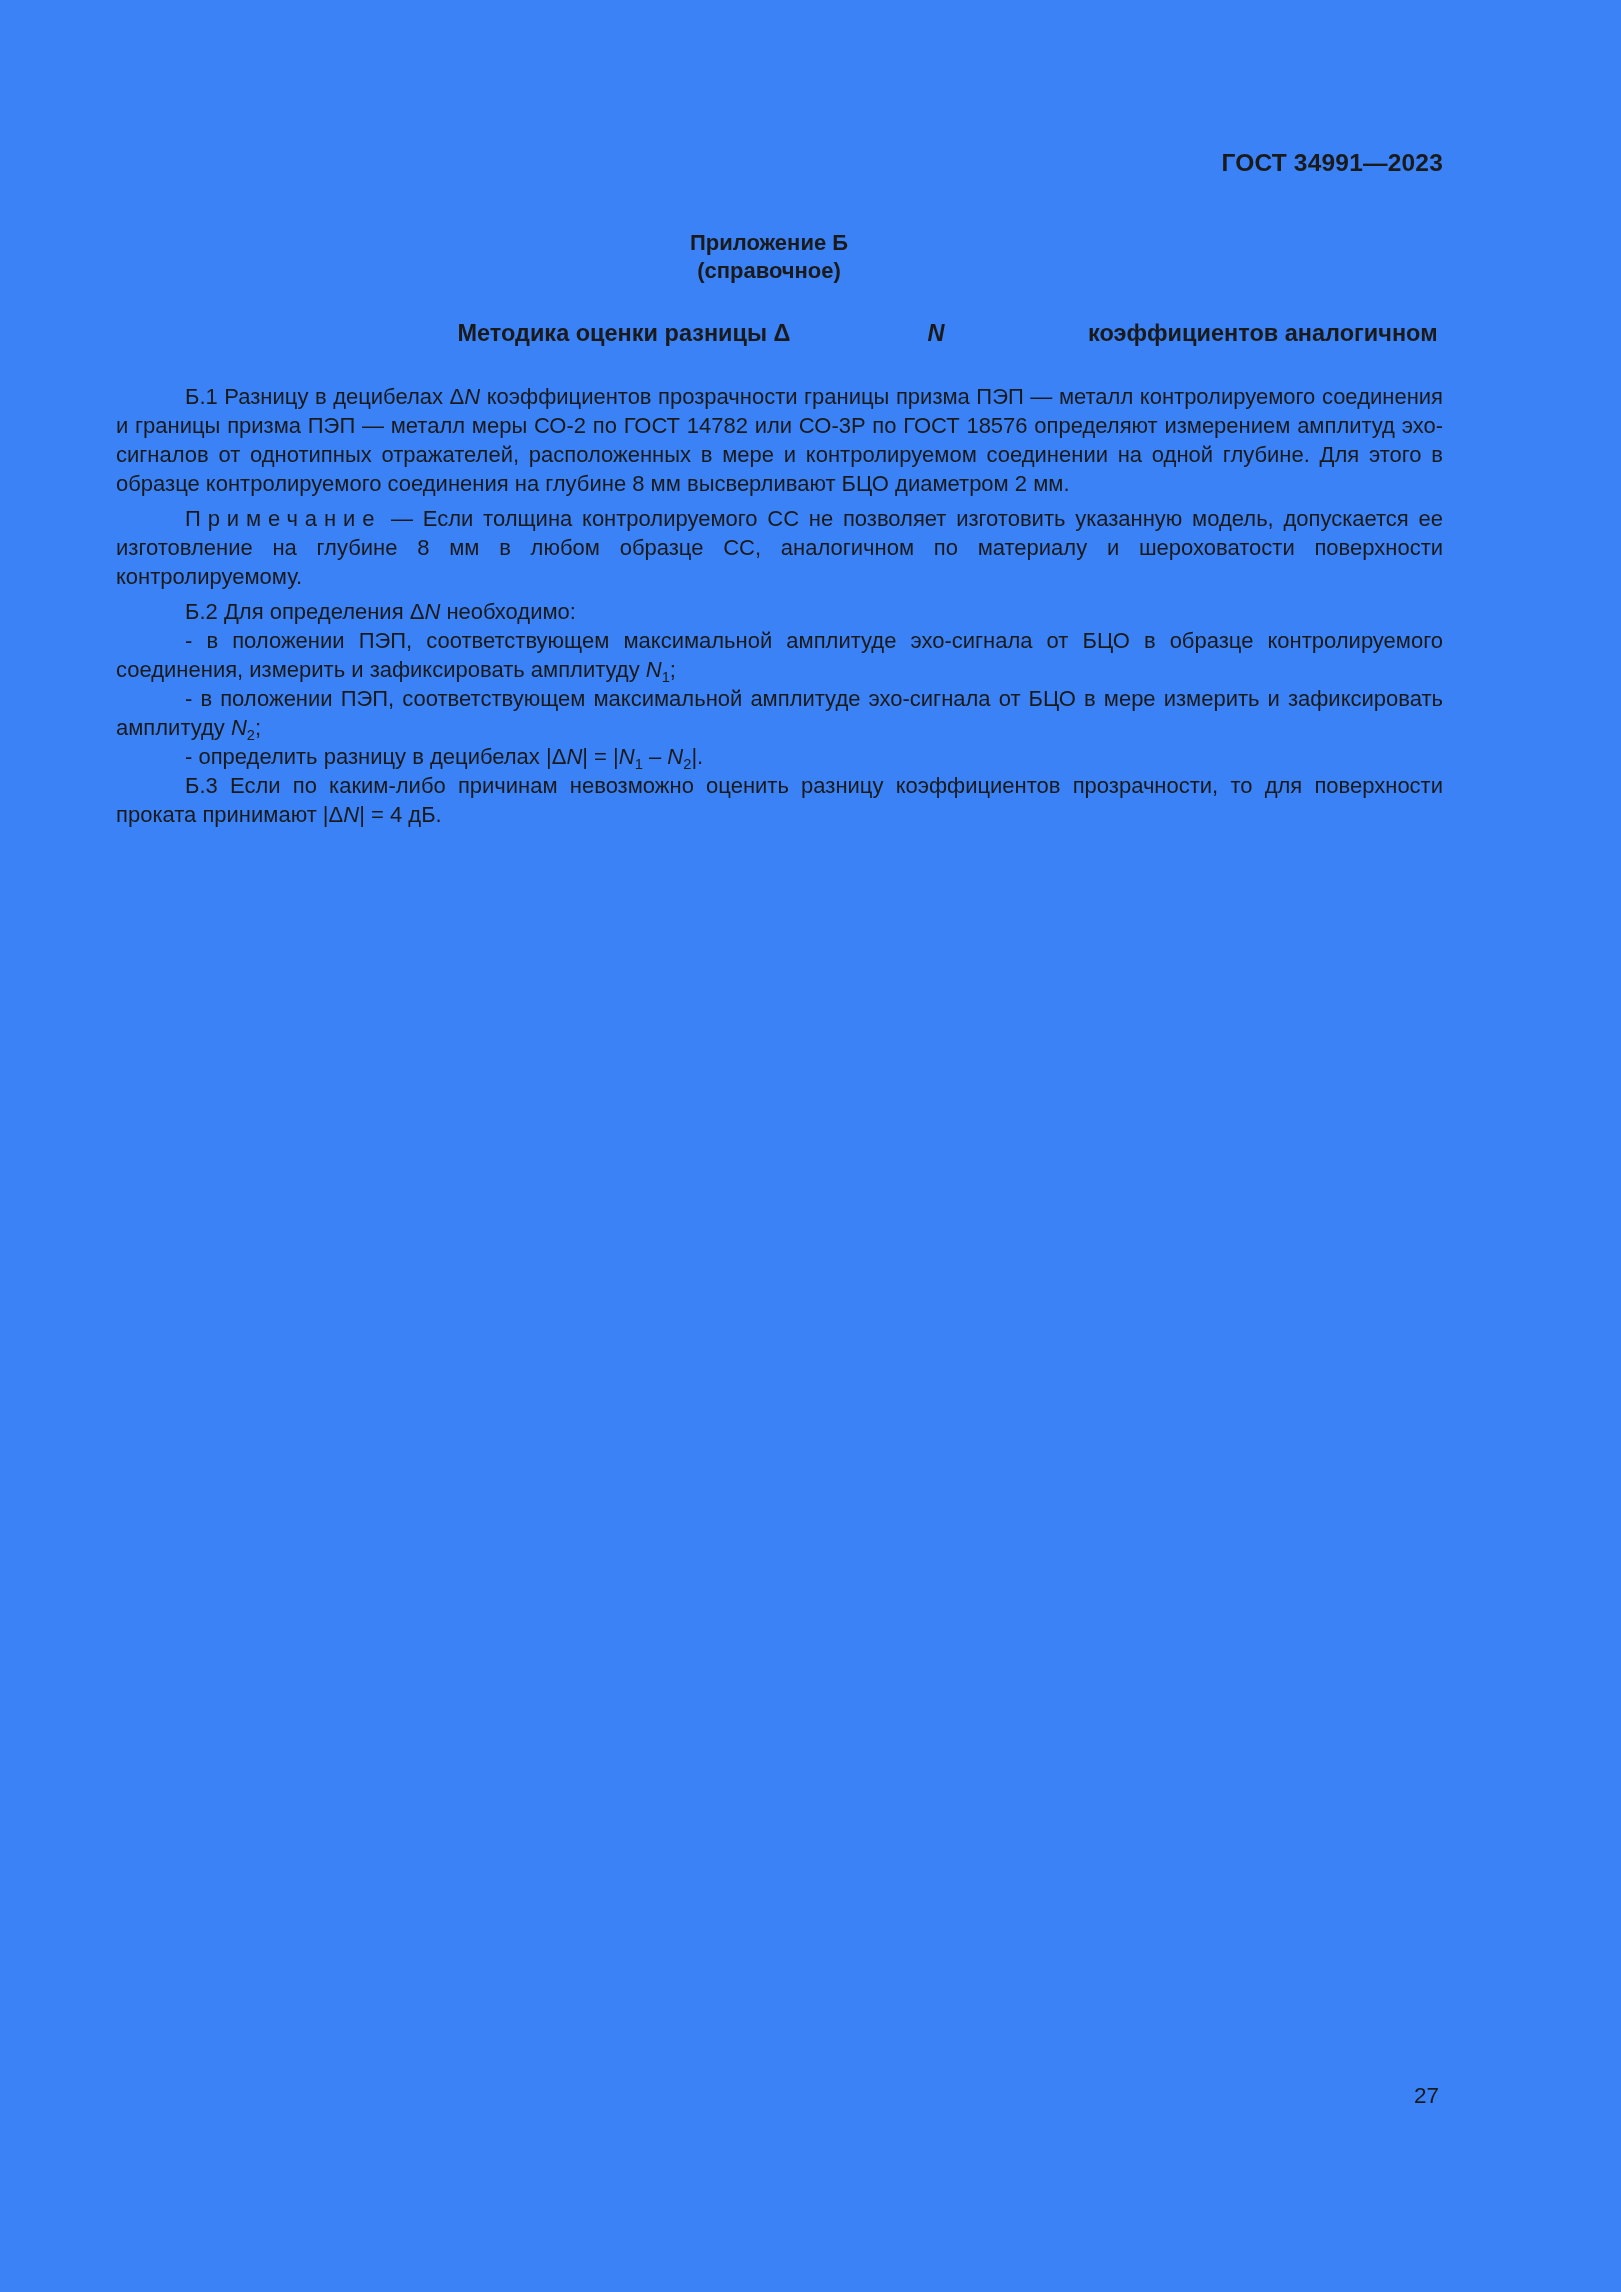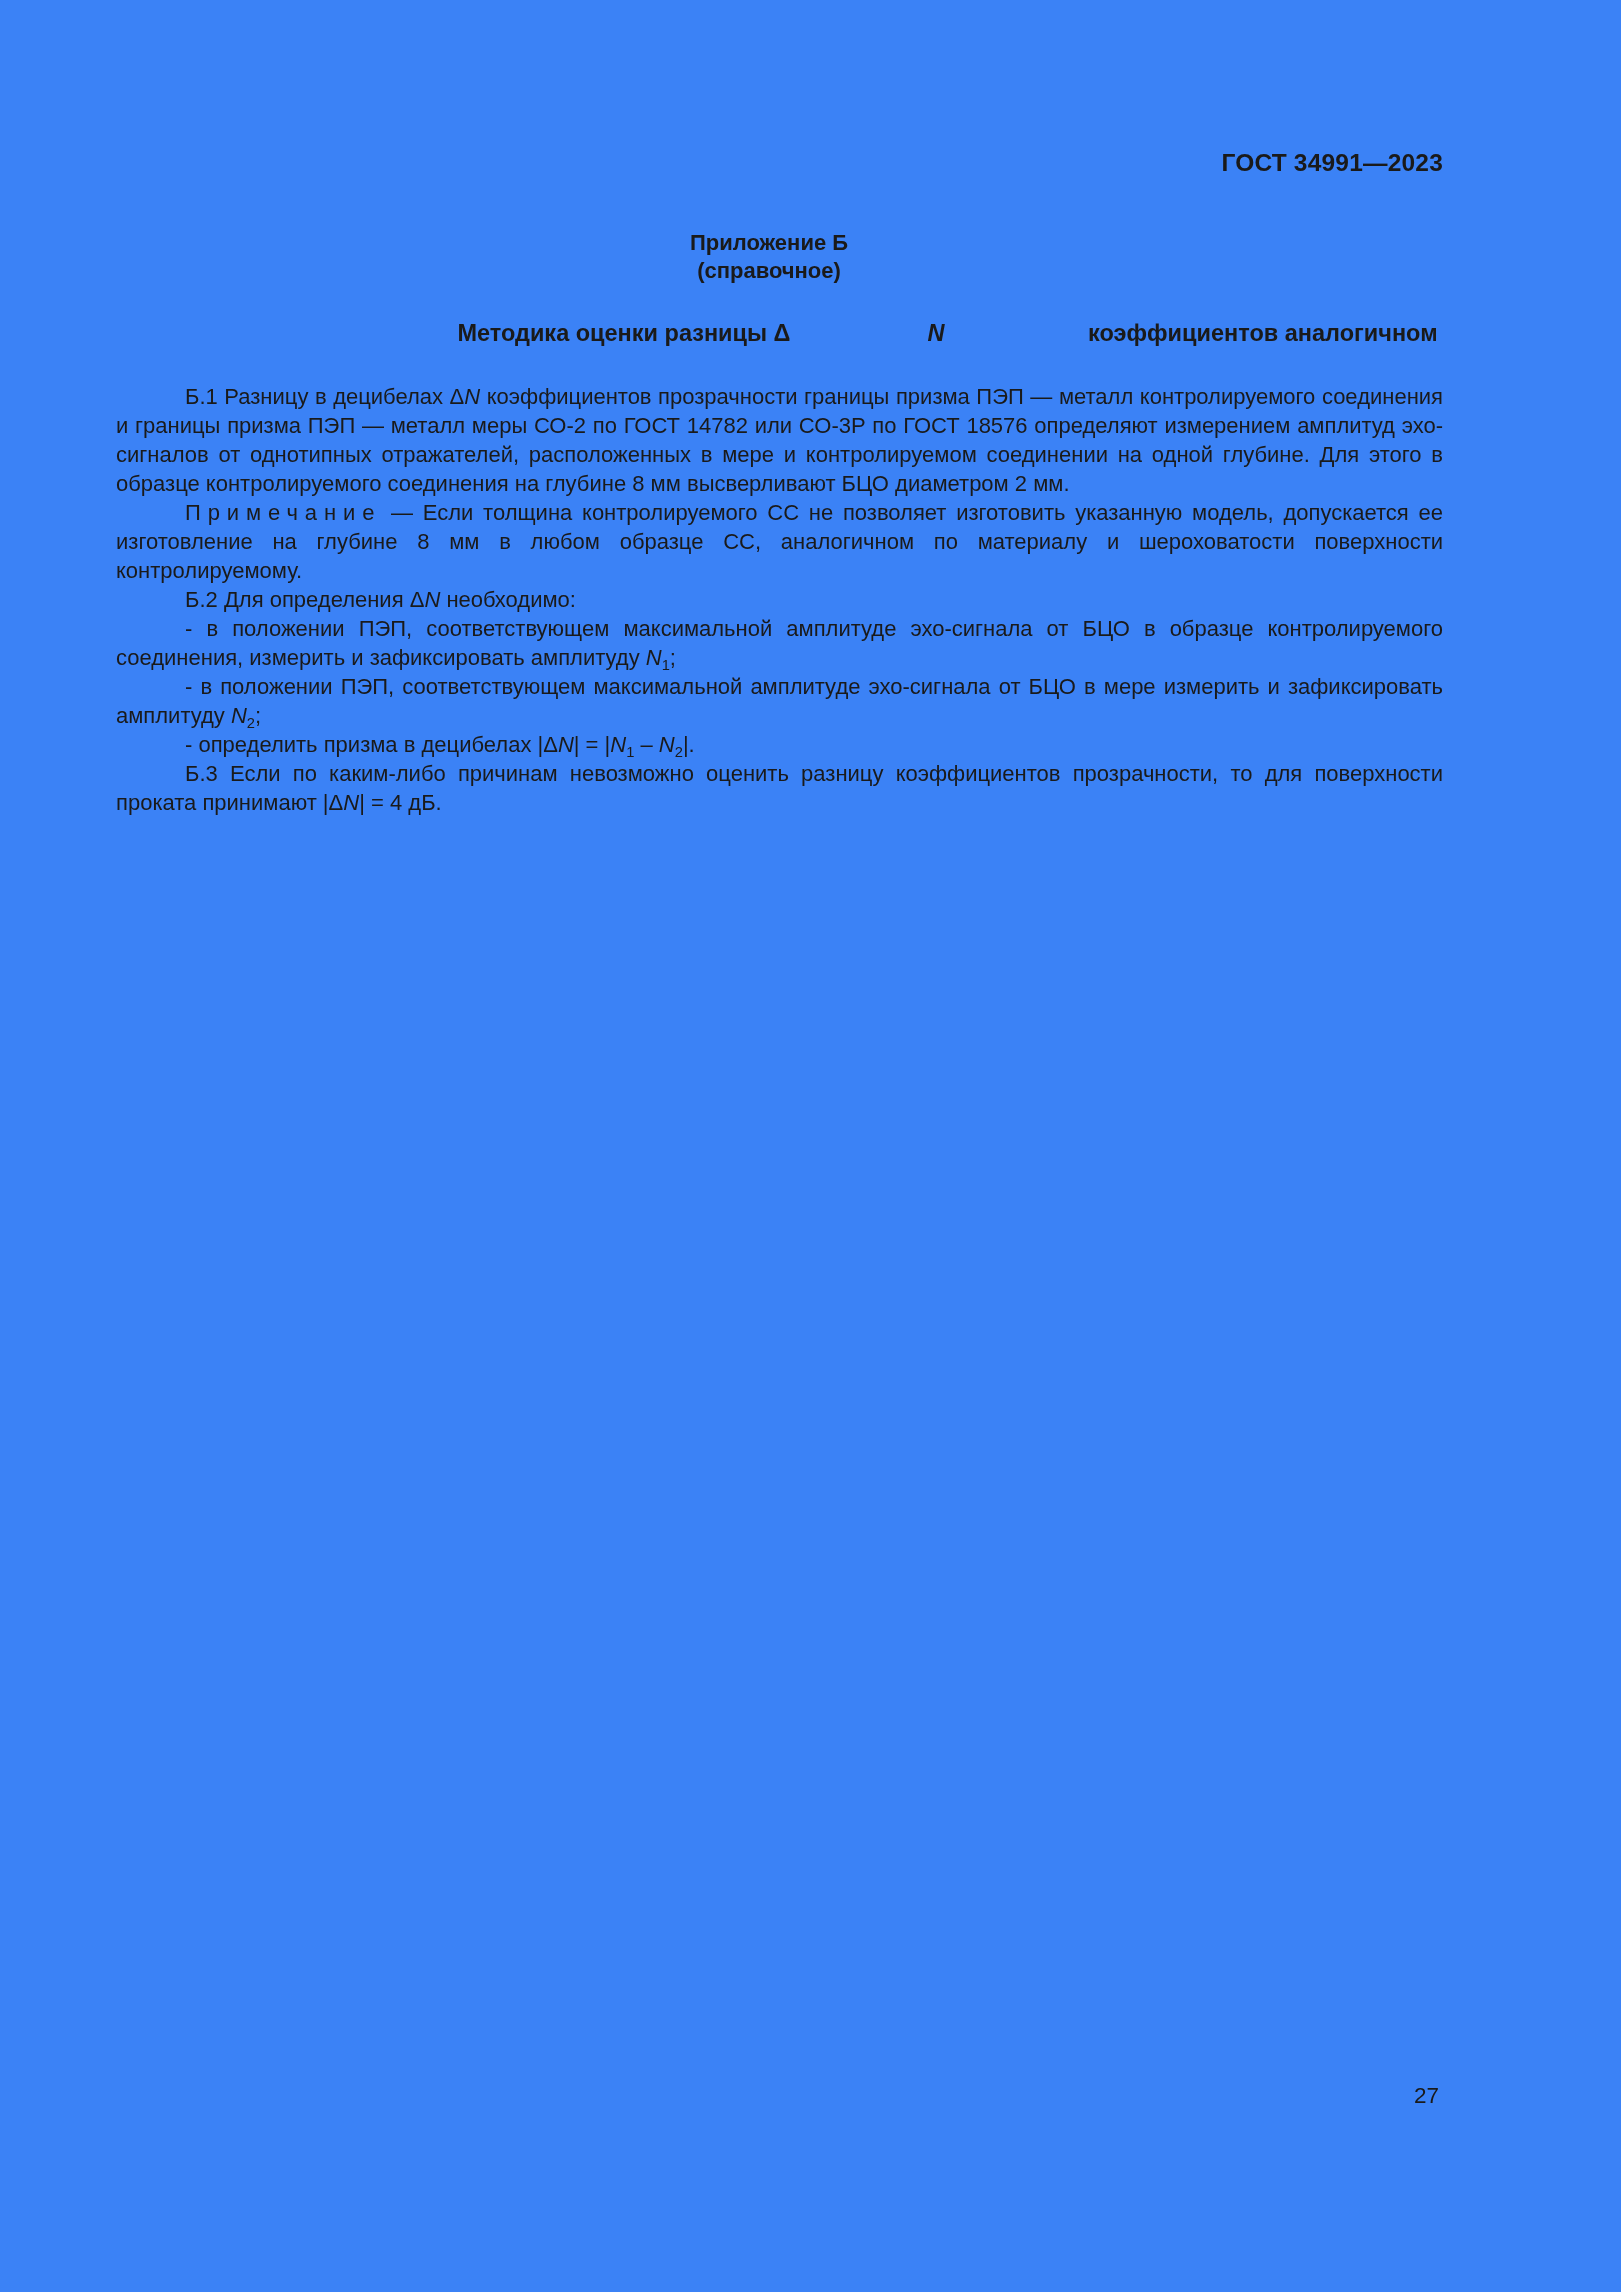--- a/index.html
+++ b/index.html
@@ -57,21 +57,21 @@
       width: 1327px;
       top: 382px;
       font-size: 22px;
       line-height: 29px;
       text-align: justify;
     }
     .body-text p {
       margin: 0;
       text-indent: 69px;
     }
-    .body-text p.gap { margin-top: 0; }
+    .body-text p.gap { margin-top: 6px; }
     .note-label {
       letter-spacing: 6.9px;
     }
     .ital { font-style: italic; }
     sub { font-size: 14.7px; line-height: 0; vertical-align: -4.9px; }
     .page-number {
       position: absolute;
       top: 2083px;
       right: 182px;
       font-size: 22.5px;
@@ -99,21 +99,21 @@
     <p><span>Б.1 Разницу в децибелах Δ</span><span class="ital">N</span><span> коэффициентов прозрачности границы призма ПЭП — металл контролируемого соединения и границы призма ПЭП — металл меры СО-2 по ГОСТ 14782 или СО-3Р по ГОСТ 18576 определяют измерением амплитуд эхо-сигналов от однотипных отражателей, расположенных в мере и контролируемом соединении на одной глубине. Для этого в образце  контролируемого соединения на глубине 8 мм высверливают БЦО диаметром 2 мм.</span></p>
 
     <p class="gap"><span class="note-label">Примечание</span><span> — Если толщина контролируемого СС не позволяет изготовить указанную модель, допускается ее изготовление на глубине 8 мм в любом образце СС, аналогичном по материалу и шероховатости поверхности контролируемому.</span></p>
 
     <p class="gap"><span>Б.2 Для определения Δ</span><span class="ital">N</span><span> необходимо:</span></p>
 
     <p><span>- в положении ПЭП, соответствующем максимальной амплитуде эхо-сигнала от БЦО в образце контролируемого соединения, измерить и зафиксировать амплитуду </span><span class="ital">N</span><sub>1</sub><span>;</span></p>
 
     <p><span>- в положении ПЭП, соответствующем максимальной амплитуде эхо-сигнала от БЦО в мере измерить и зафиксировать амплитуду </span><span class="ital">N</span><sub>2</sub><span>;</span></p>
 
-    <p><span>- определить призма в децибелах |Δ</span><span class="ital">N</span><span>| = |</span><span class="ital">N</span><sub>1</sub><span> – </span><span class="ital">N</span><sub>2</sub><span>|.</span></p>
+    <p><span>- определить разницу в децибелах |Δ</span><span class="ital">N</span><span>| = |</span><span class="ital">N</span><sub>1</sub><span> – </span><span class="ital">N</span><sub>2</sub><span>|.</span></p>
 
     <p><span>Б.3 Если по каким-либо причинам невозможно оценить разницу коэффициентов прозрачности, то для поверхности проката принимают |Δ</span><span class="ital">N</span><span>| = 4 дБ.</span></p>
 
   </div>
 
   <div class="page-number">27</div>
 
 </div>
 
 

